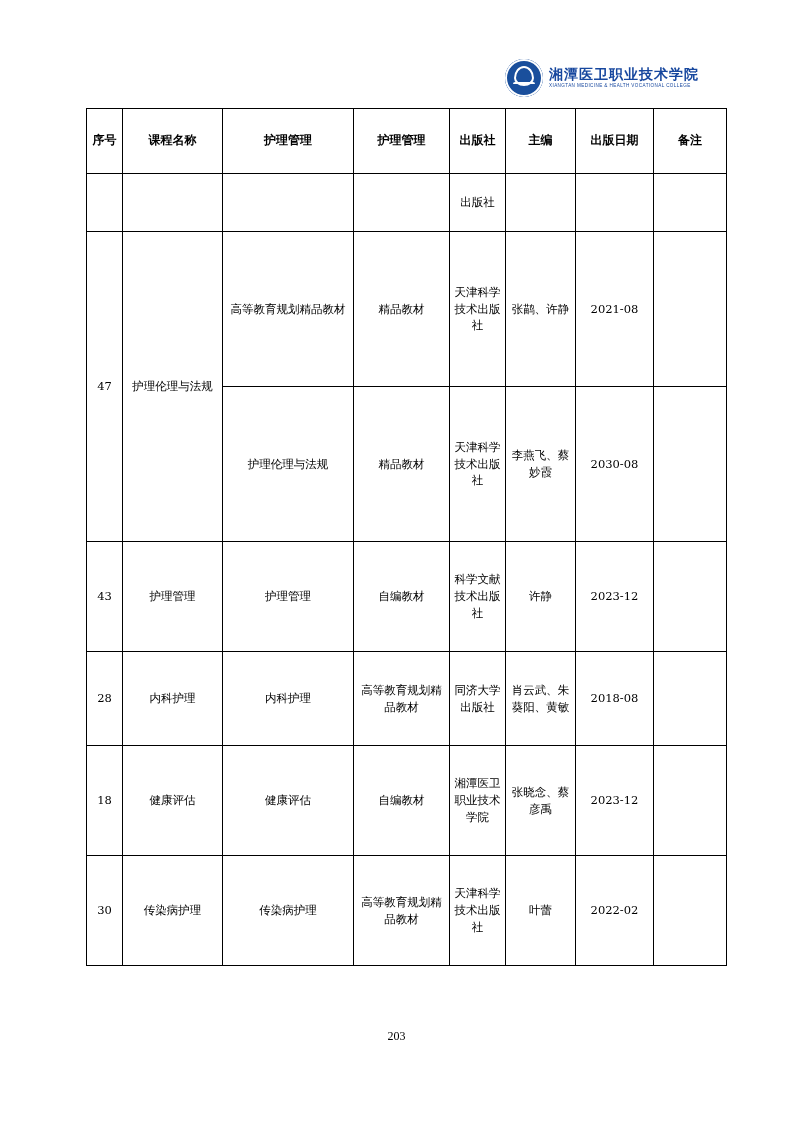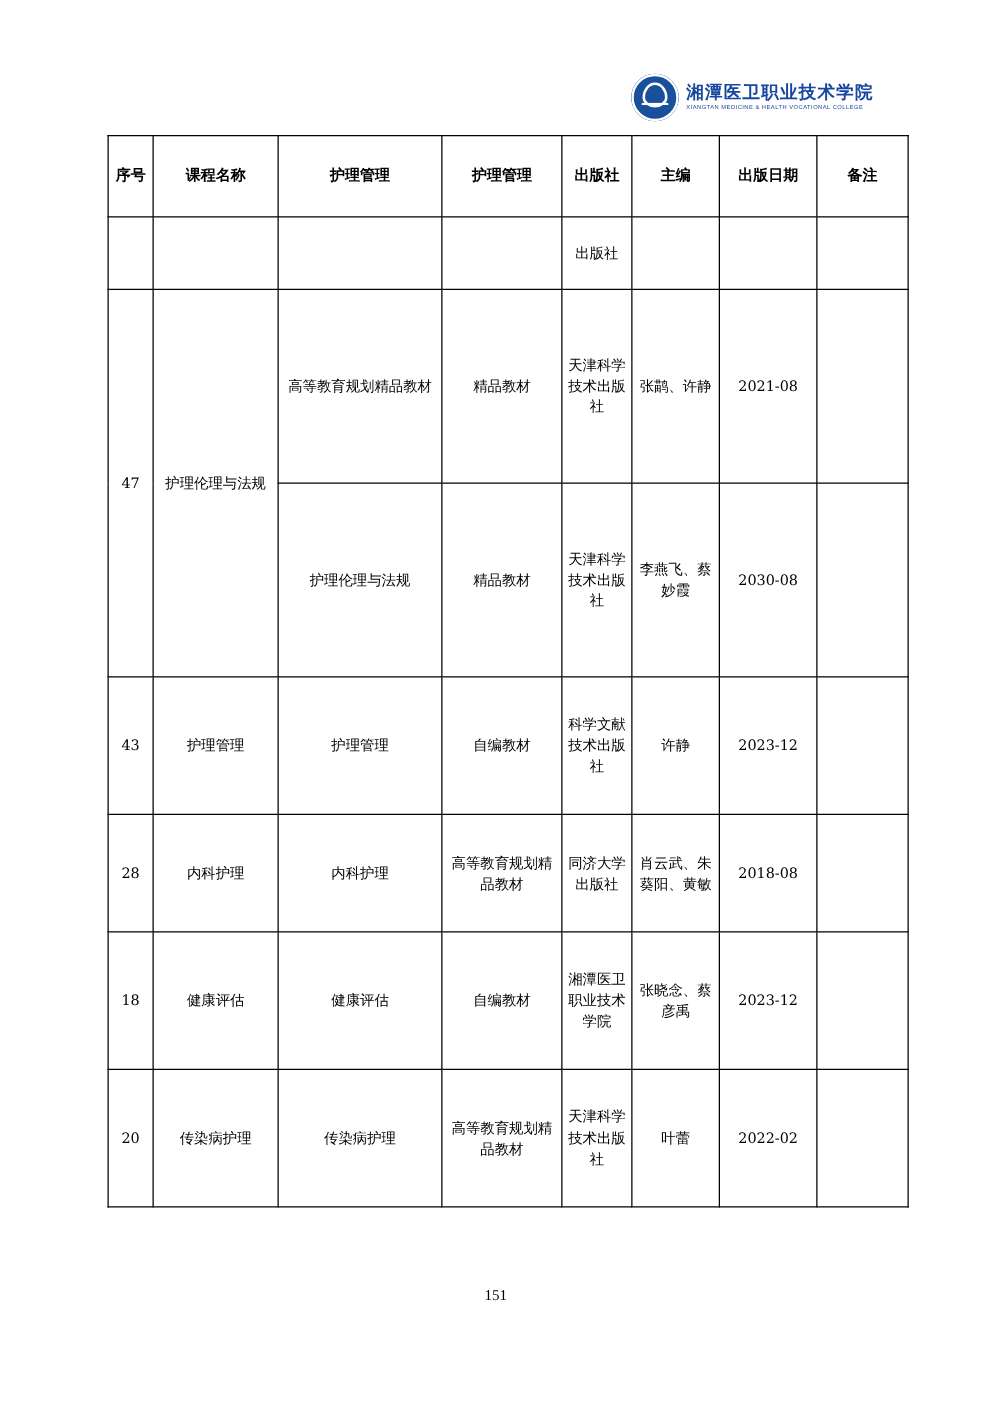--- a/index.html
+++ b/index.html
@@ -235,28 +235,28 @@
           <td>健康评估</td>
           <td>健康评估</td>
           <td>自编教材</td>
           <td class="press-cell">湘潭医卫职业技术学院</td>
           <td>张晓念、蔡彦禹</td>
           <td class="num-cell">2023-12</td>
           <td></td>
         </tr>
 
         <tr style="height:110px;">
-          <td class="num-cell">20</td>
+          <td class="num-cell">30</td>
           <td>传染病护理</td>
           <td>传染病护理</td>
           <td>高等教育规划精品教材</td>
           <td class="press-cell">天津科学技术出版社</td>
           <td>叶蕾</td>
           <td class="num-cell">2022-02</td>
           <td></td>
         </tr>
       </tbody>
     </table>
   </div>
 
-  <div class="footer">151</div>
+  <div class="footer">203</div>
 
 </div>
 
 </body></html>

